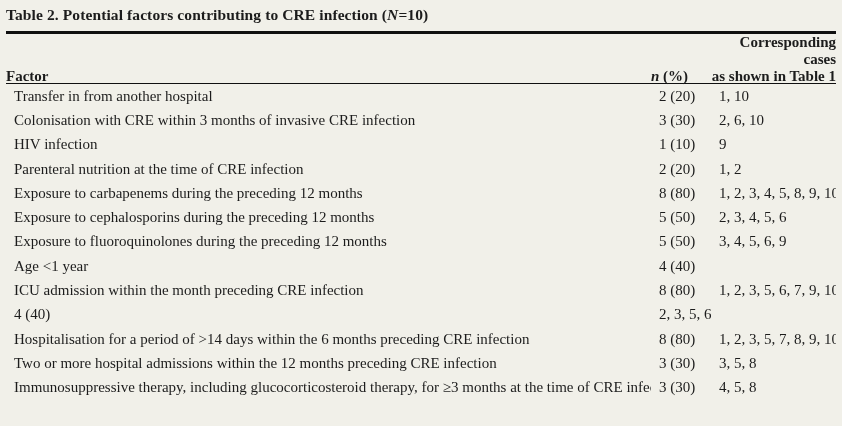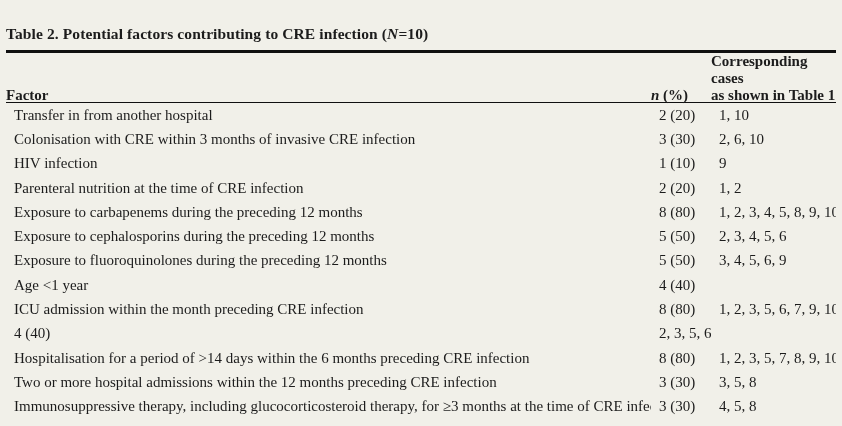--- a/index.html
+++ b/index.html
@@ -9,21 +9,21 @@
     height: 426px;
     background: #f1f0e9;
     font-family: "Liberation Serif", "DejaVu Serif", serif;
     color: #1c1c1c;
     overflow: hidden;
   }
   .page {
     box-sizing: border-box;
     width: 842px;
     height: 342px;
-    padding: 23px 6px 0 6px;
+    padding: 4px 6px 0 6px;
   }
   .title {
     font-size: 15.5px;
     font-weight: bold;
     letter-spacing: 0.1px;
     line-height: 22px;
     white-space: nowrap;
   }
   .rule-thick {
     height: 3px;
@@ -44,20 +44,21 @@
     align-items: end;
     padding-bottom: 5px;
   }
   .header-row .col-h {
     font-weight: bold;
     font-size: 15px;
     line-height: 17px;
   }
   .cases-h {
     line-height: 17px;
+    text-align: right;
   }
   .data-row {
     height: 24.3px;
     align-items: center;
   }
   .cell {
     font-size: 15px;
     white-space: nowrap;
     overflow: hidden;
     margin-left: 8px;

